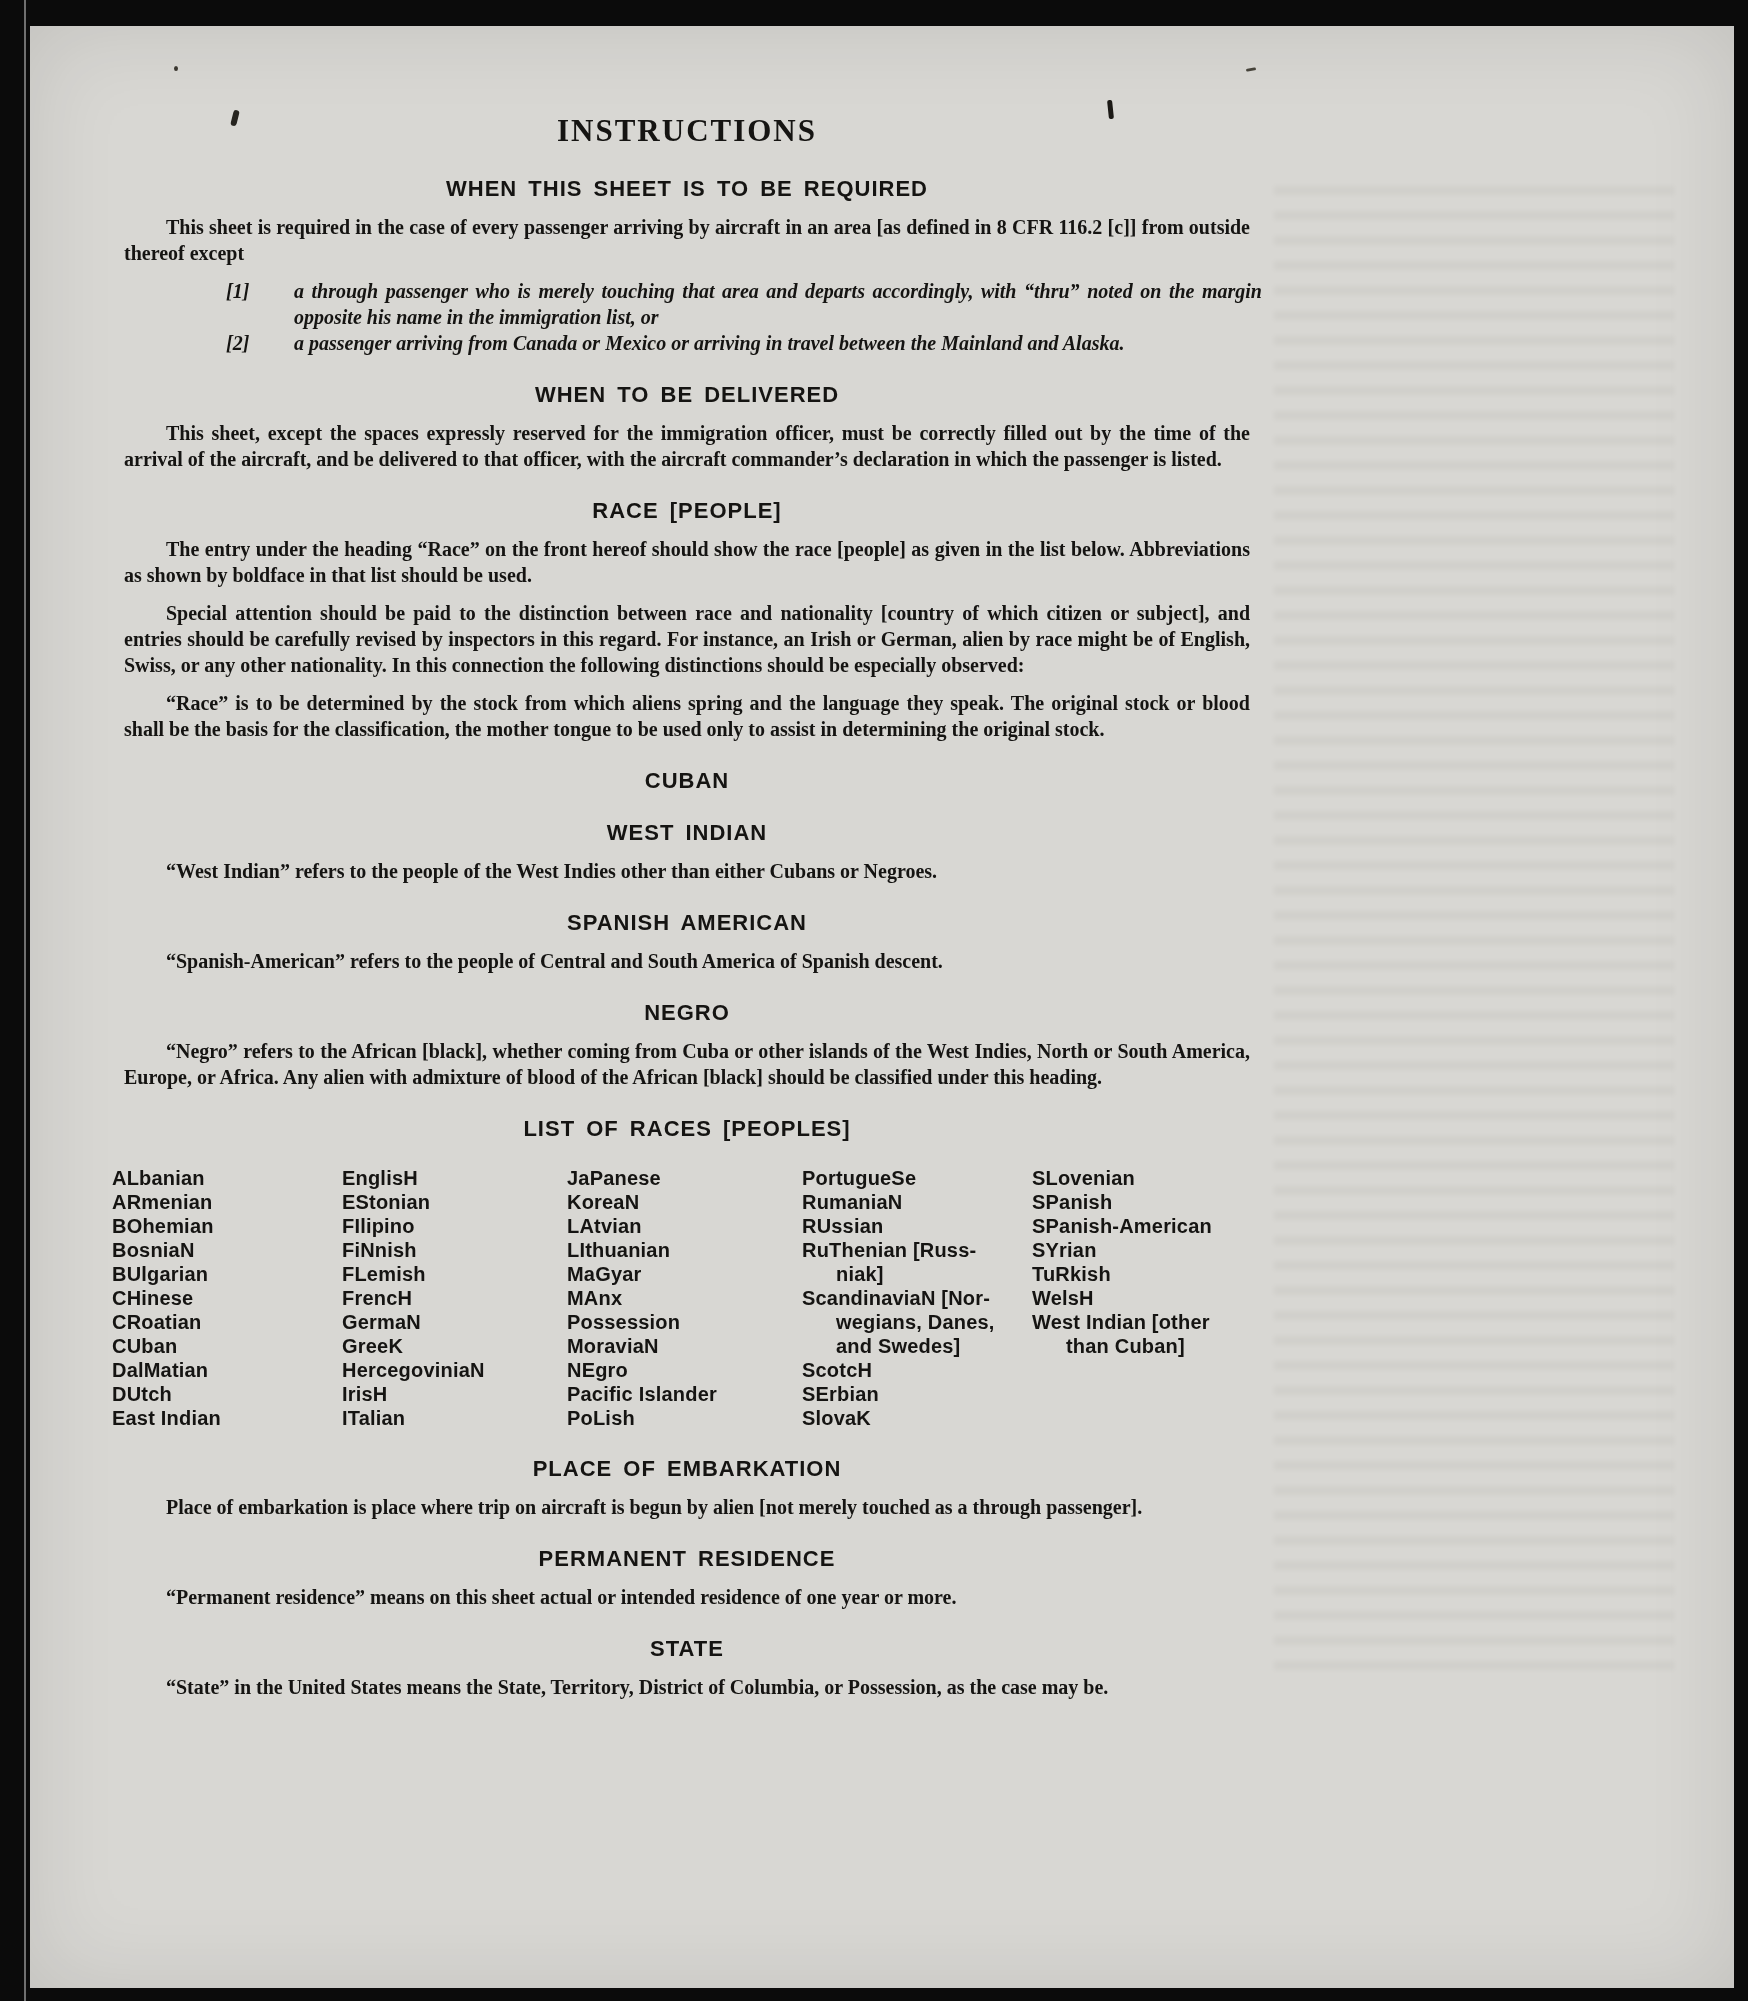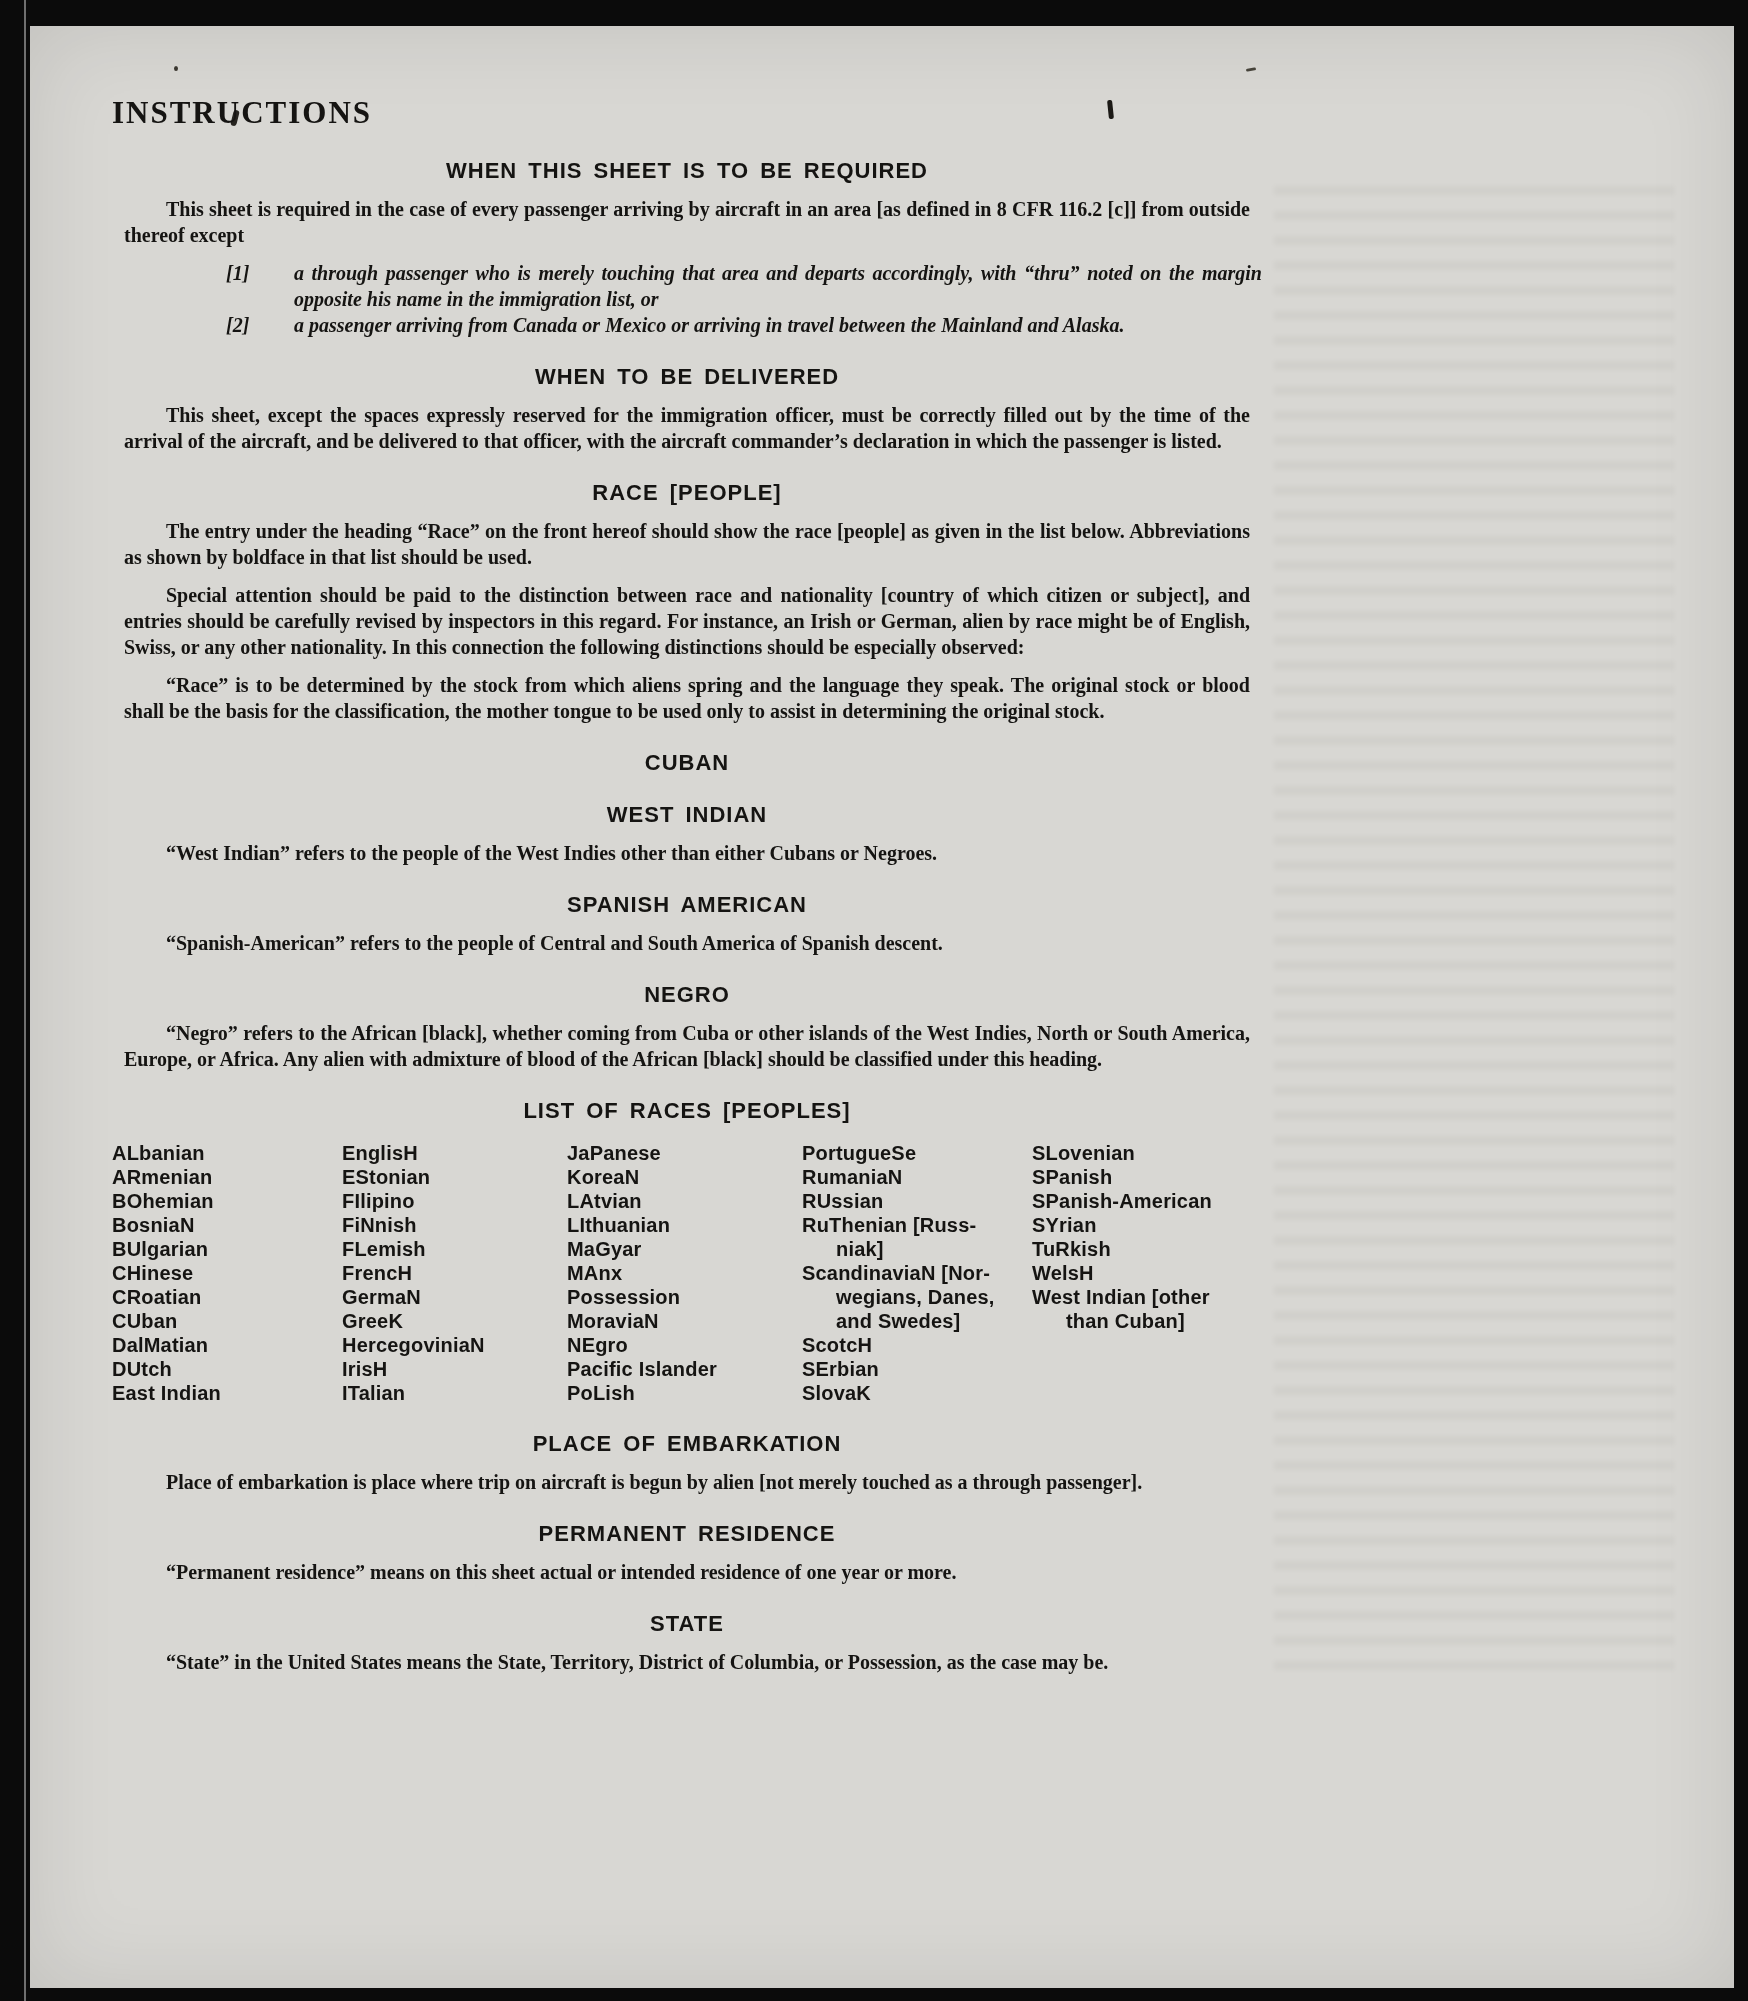--- a/index.html
+++ b/index.html
@@ -25,22 +25,22 @@
   .content {
     position: absolute;
     left: 82px; top: 58px;
     width: 1150px;
     color: #151412;
     font-weight: 700;
     font-size: 20px;
     line-height: 26px;
   }
   h1.doc-title {
-    margin: 10px 0 6px 0;
-    text-align: left;
+    margin: 28px 0 6px 0;
+    text-align: center;
     font-family: "Liberation Serif", serif;
     font-size: 31px;
     line-height: 38px;
     letter-spacing: 2px;
     font-weight: 700;
   }
   h2.sec {
     margin: 26px 0 12px 0;
     text-align: center;
     font-family: "Liberation Sans", sans-serif;
@@ -63,21 +63,21 @@
     font-style: italic;
   }
   .hang .num {
     display: inline-block;
     width: 68px;
     text-indent: 0;
   }
   .races {
     display: grid;
     grid-template-columns: 230px 225px 235px 230px 1fr;
-    margin: 17px 0 4px 0;
+    margin: 24px 0 4px 0;
   }
   .rline {
     font-family: "Liberation Sans", sans-serif;
     font-size: 20px;
     line-height: 24px;
     font-weight: 700;
     letter-spacing: 0.2px;
     white-space: nowrap;
   }
   .rline.cont { padding-left: 34px; }

